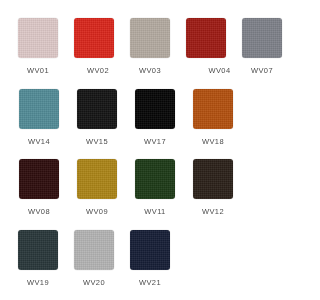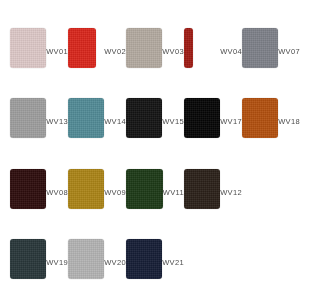--- a/index.html
+++ b/index.html
@@ -28,21 +28,21 @@
     display: flex;
     flex-direction: row;
     justify-content: flex-start;
     height: 71px;
   }
 
   .swatch-cell {
     width: 58px;
     height: 59px;
     display: flex;
-    flex-direction: row;
+    flex-direction: column;
     align-items: center;
     box-sizing: border-box;
   }
 
   .swatch-cell.empty {
     visibility: hidden;
   }
 
   .swatch-chip {
     width: 40px;
@@ -99,24 +99,20 @@
       <div class="swatch-label" style="color: rgb(76, 76, 76); margin-left: 27px;">WV04</div>
     </div>
     <div class="swatch-cell">
       <div class="swatch-chip" style="background-color: rgb(126, 129, 137);"></div>
       <div class="swatch-label" style="color: rgb(76, 76, 76);">WV07</div>
     </div>
   </div>
 
   <div class="swatch-row">
     <div class="swatch-cell">
-      <div class="swatch-chip" style="background-color: rgb(158, 158, 158);"></div>
-      <div class="swatch-label" style="color: rgb(76, 76, 76);">WV13</div>
-    </div>
-    <div class="swatch-cell">
       <div class="swatch-chip" style="background-color: rgb(82, 139, 150);"></div>
       <div class="swatch-label" style="color: rgb(76, 76, 76);">WV14</div>
     </div>
     <div class="swatch-cell">
       <div class="swatch-chip" style="background-color: rgb(20, 20, 20);"></div>
       <div class="swatch-label" style="color: rgb(76, 76, 76);">WV15</div>
     </div>
     <div class="swatch-cell">
       <div class="swatch-chip" style="background-color: rgb(6, 6, 6);"></div>
       <div class="swatch-label" style="color: rgb(76, 76, 76);">WV17</div>

